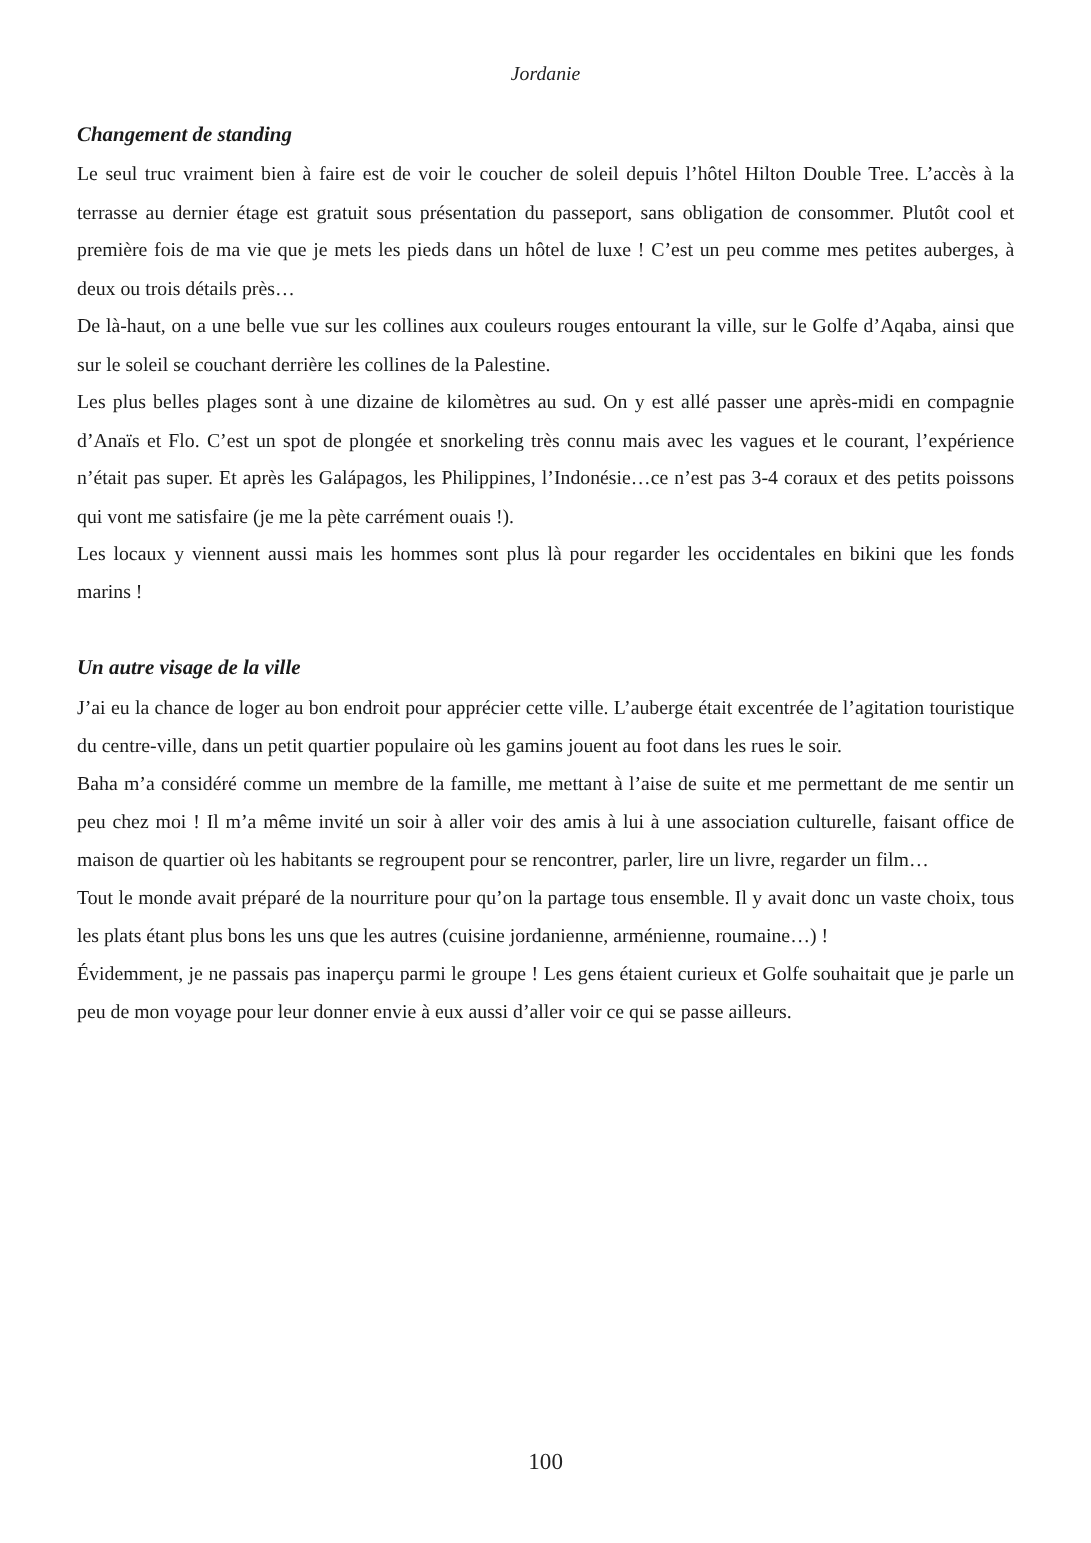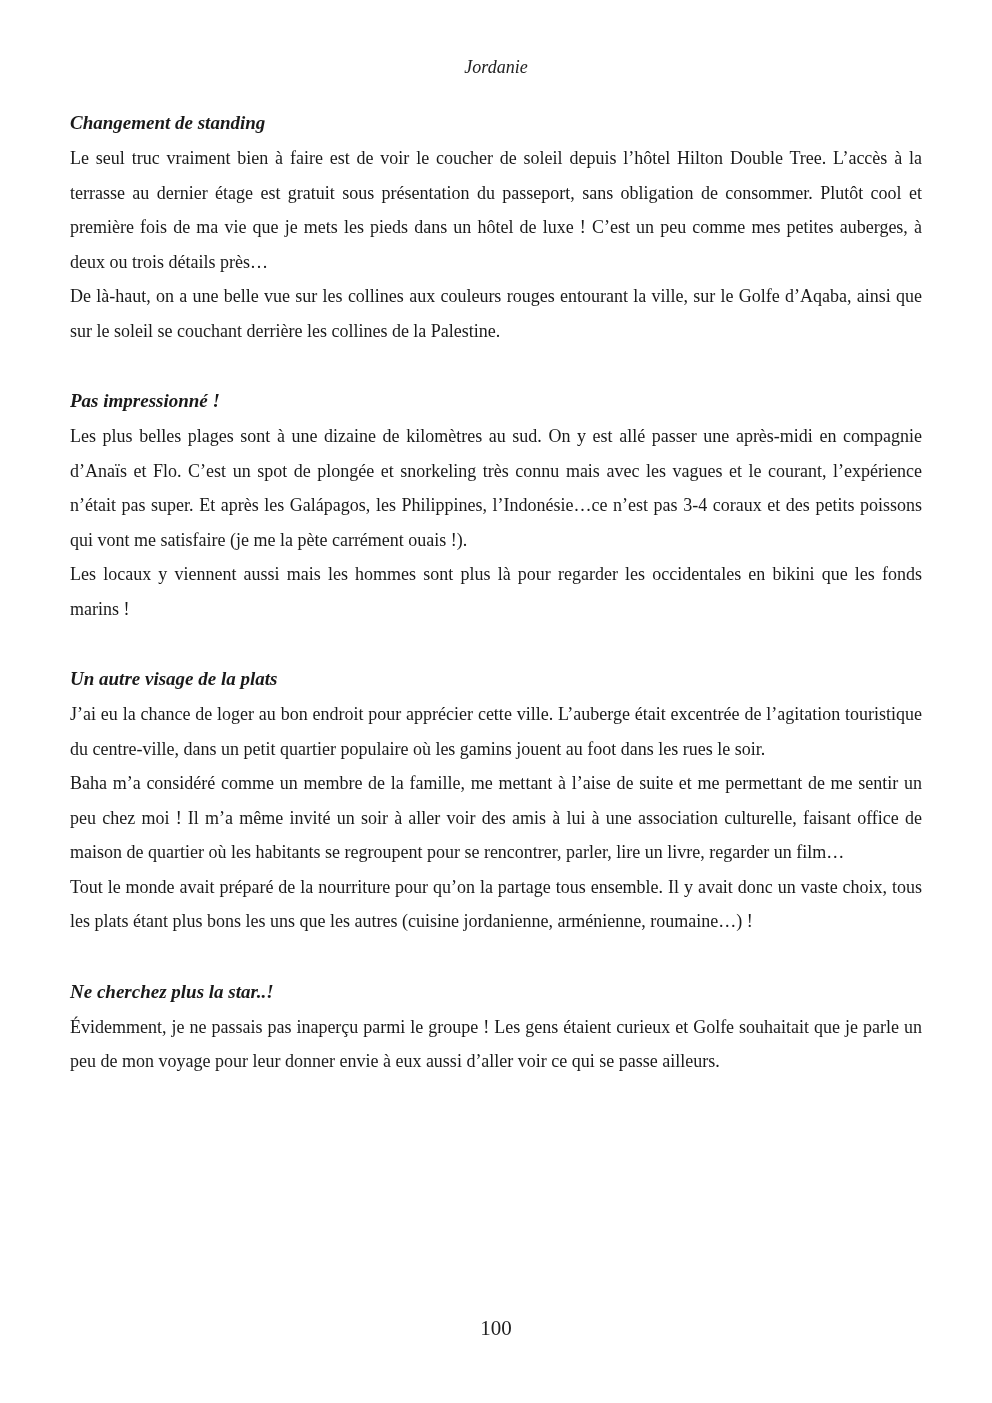--- a/index.html
+++ b/index.html
@@ -62,34 +62,32 @@
 
   <div class="content">
 
     <section class="section">
       <h2 class="section-heading">Changement de standing</h2>
       <p>Le seul truc vraiment bien à faire est de voir le coucher de soleil depuis l’hôtel Hilton Double Tree. L’accès à la terrasse au dernier étage est gratuit sous présentation du passeport, sans obligation de consommer. Plutôt cool et première fois de ma vie que je mets les pieds dans un hôtel de luxe ! C’est un peu comme mes petites auberges, à deux ou trois détails près…</p>
       <p>De là-haut, on a une belle vue sur les collines aux couleurs rouges entourant la ville, sur le Golfe d’Aqaba, ainsi que sur le soleil se couchant derrière les collines de la Palestine.</p>
     </section>
 
     <section class="section">
-      <h2 class="section-heading">Pas impressionné !</h2>
       <p>Les plus belles plages sont à une dizaine de kilomètres au sud. On y est allé passer une après-midi en compagnie d’Anaïs et Flo. C’est un spot de plongée et snorkeling très connu mais avec les vagues et le courant, l’expérience n’était pas super. Et après les Galápagos, les Philippines, l’Indonésie…ce n’est pas 3-4 coraux et des petits poissons qui vont me satisfaire (je me la pète carrément ouais !).</p>
       <p>Les locaux y viennent aussi mais les hommes sont plus là pour regarder les occidentales en bikini que les fonds marins !</p>
     </section>
 
     <section class="section">
-      <h2 class="section-heading">Un autre visage de la plats</h2>
+      <h2 class="section-heading">Un autre visage de la ville</h2>
       <p>J’ai eu la chance de loger au bon endroit pour apprécier cette ville. L’auberge était excentrée de l’agitation touristique du centre-ville, dans un petit quartier populaire où les gamins jouent au foot dans les rues le soir.</p>
       <p>Baha m’a considéré comme un membre de la famille, me mettant à l’aise de suite et me permettant de me sentir un peu chez moi ! Il m’a même invité un soir à aller voir des amis à lui à une association culturelle, faisant office de maison de quartier où les habitants se regroupent pour se rencontrer, parler, lire un livre, regarder un film…</p>
       <p>Tout le monde avait préparé de la nourriture pour qu’on la partage tous ensemble. Il y avait donc un vaste choix, tous les plats étant plus bons les uns que les autres (cuisine jordanienne, arménienne, roumaine…) !</p>
     </section>
 
     <section class="section">
-      <h2 class="section-heading">Ne cherchez plus la star..!</h2>
       <p>Évidemment, je ne passais pas inaperçu parmi le groupe ! Les gens étaient curieux et Golfe souhaitait que je parle un peu de mon voyage pour leur donner envie à eux aussi d’aller voir ce qui se passe ailleurs.</p>
     </section>
 
   </div>
 
   <div class="page-number">100</div>
 
 </div>
 
 </body></html>

